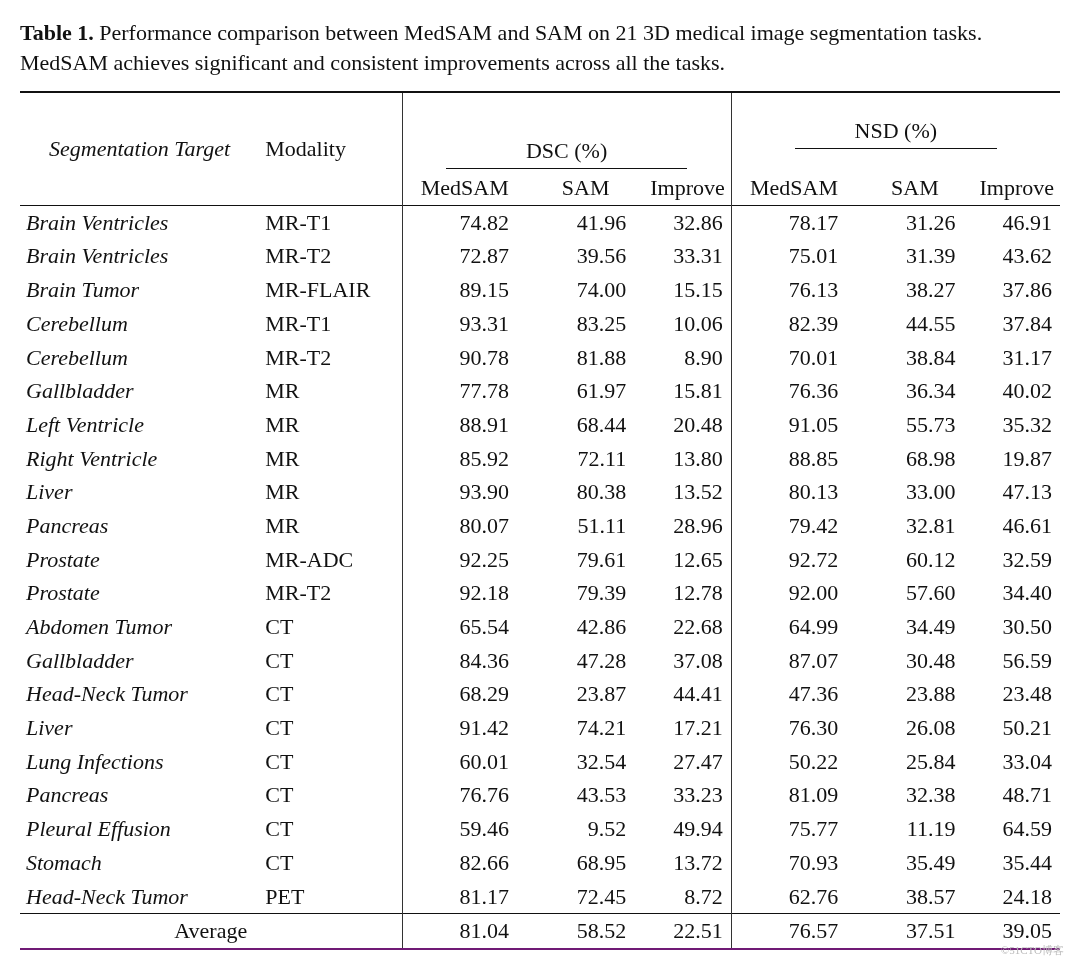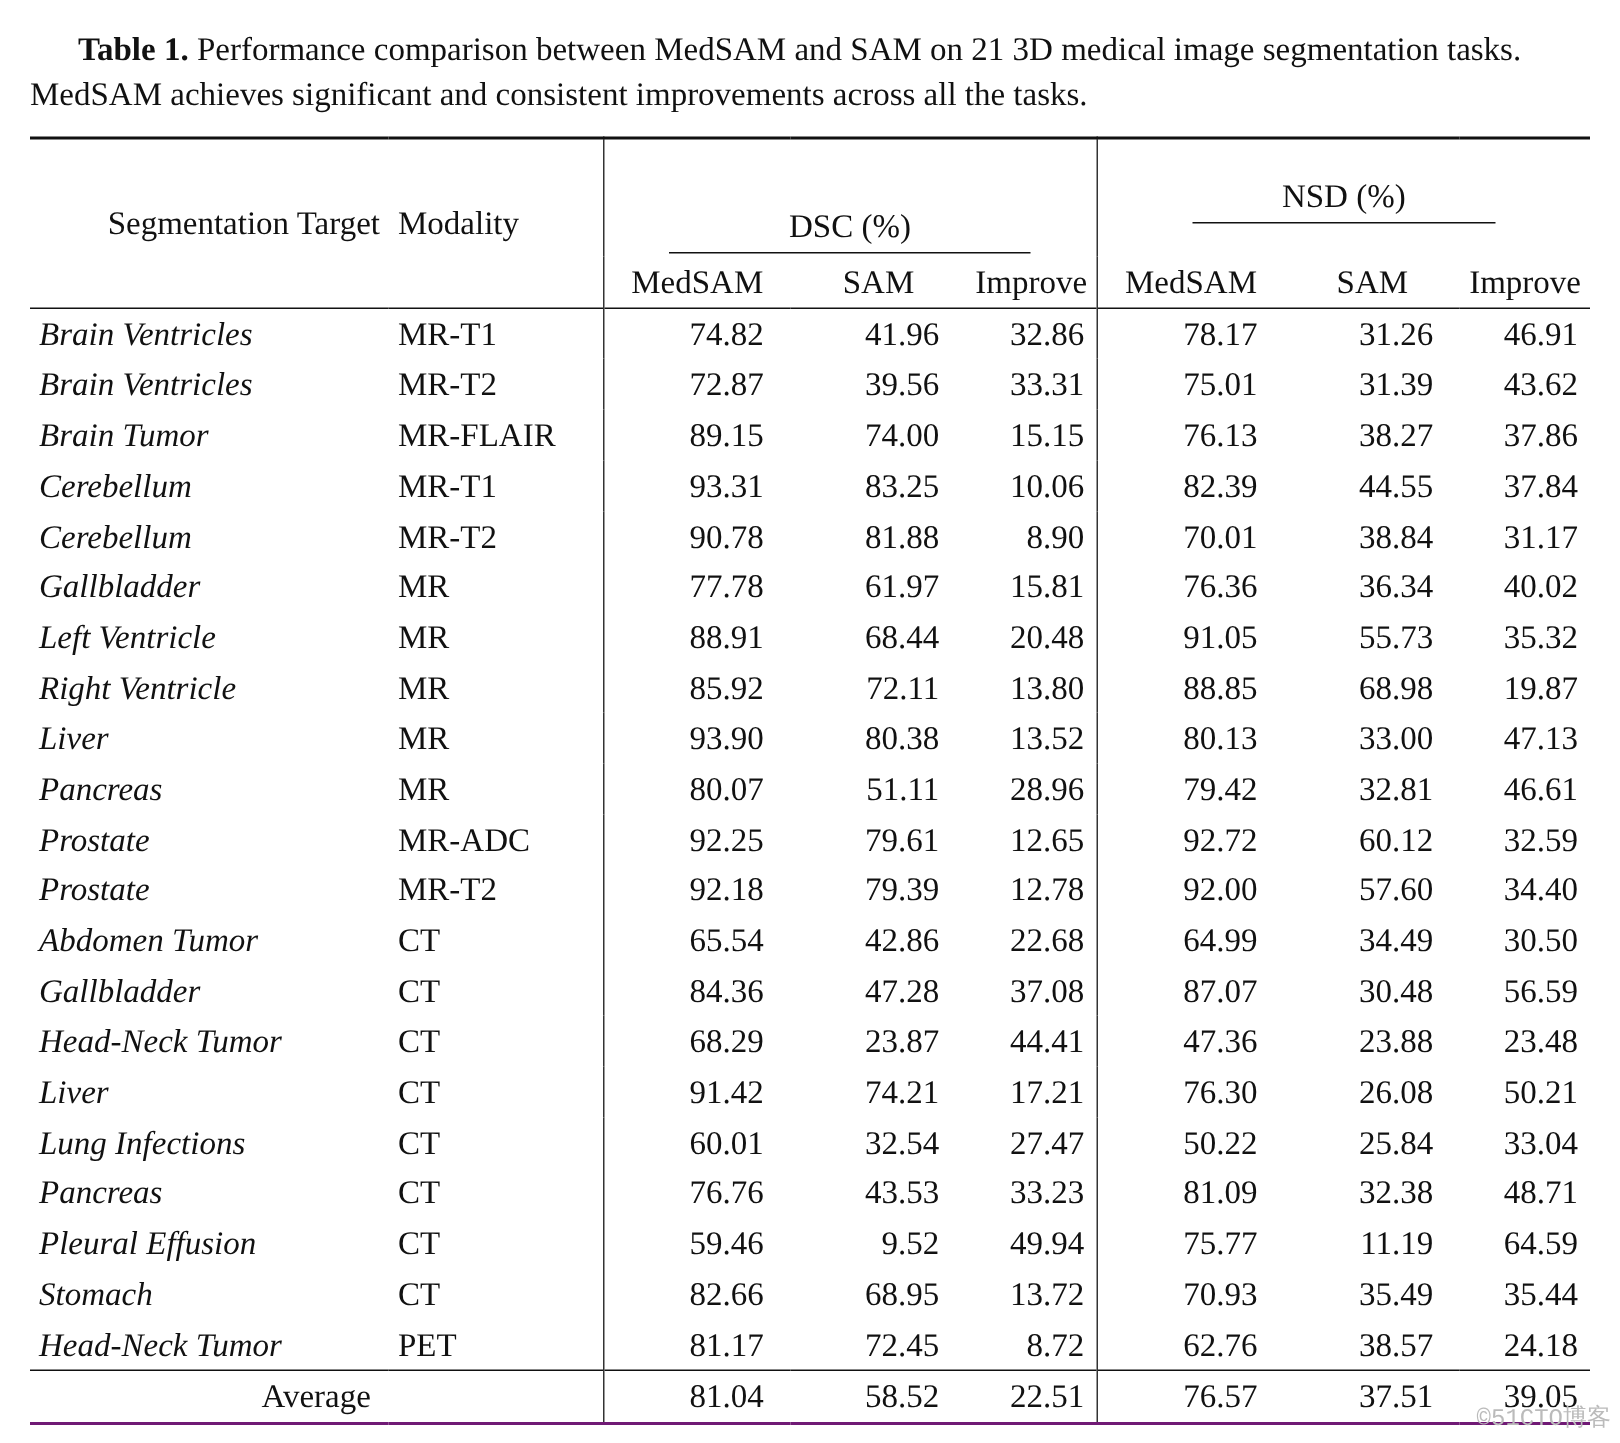--- a/index.html
+++ b/index.html
@@ -10,21 +10,20 @@
     margin: 0;
     padding: 18px 12px 18px 20px;
     line-height: 1.35;
   }
   .caption {
     margin-bottom: 14px;
     max-width: 1040px;
   }
   .caption .lead {
     font-weight: bold;
-    margin-left: 32px;
   }
   table {
     border-collapse: collapse;
     width: 1040px;
   }
   th, td {
     padding: 2px 6px 2px 6px;
     white-space: nowrap;
   }
   .sep-r {
@@ -48,38 +47,38 @@
     padding: 0 60px 2px 60px;
   }
   .num { text-align: right; padding-right: 18px; }
   .imp { text-align: right; padding-right: 8px; font-weight: normal; }
   td.target { width: 245px; font-style: italic; }
   td.modality { width: 140px; }
   td.num { width: 110px; }
   .avg-label { text-align: center; }
   .watermark {
     position: fixed;
-    right: 6px;
+    right: 16px;
     bottom: 4px;
-    font-size: 16px;
+    font-size: 11px;
     color: #bbb;
-    font-family: Liberation Mono, monospace;
+    font-family: Liberation Serif, serif;
   }
 </style>
 </head>
 <body>
 
 <div class="caption">
   <span class="lead">Table 1.</span><span> Performance comparison between MedSAM and SAM on 21 3D medical image segmentation tasks. MedSAM achieves significant and consistent improvements across all the tasks.</span>
 </div>
 
 <table>
   <tbody id="tbl-body">
     <tr class="rule-top hdr-main">
-      <td rowspan="2" style="text-align:right;">Segmentation Target</td>
+      <td rowspan="2" style="text-align:center;font-style:italic;">Segmentation Target</td>
       <td rowspan="2" class="sep-r" style="text-align:left;margin-top:48px;">Modality</td>
       <td colspan="3" class="sep-r"><span class="group-label">DSC (%)</span></td>
       <td colspan="3"><span class="group-label-nsd">NSD (%)</span></td>
     </tr>
     <tr class="hdr-main">
       <td>MedSAM</td>
       <td>SAM</td>
       <td class="sep-r">Improve</td>
       <td>MedSAM</td>
       <td>SAM</td>

